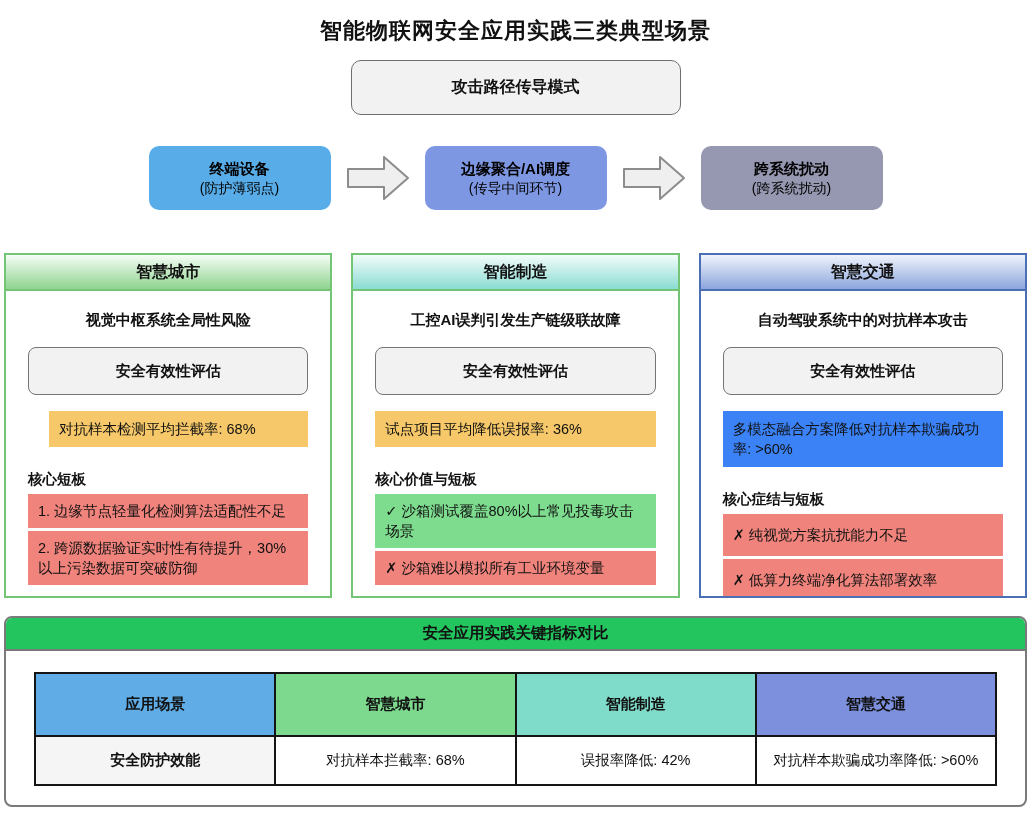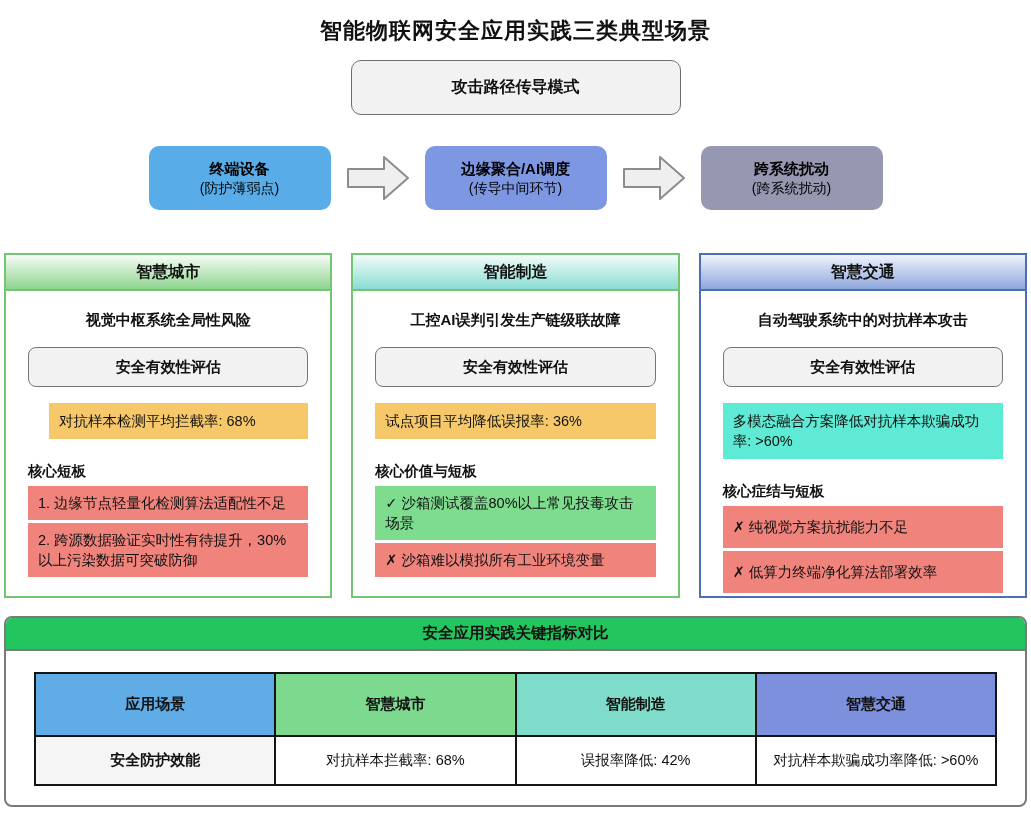--- a/index.html
+++ b/index.html
@@ -49,21 +49,21 @@
     height:36px; display:flex; align-items:center; justify-content:center;
     font-weight:bold; font-size:16px; border-bottom:2px solid;
   }
   .card.green .card-header { background:linear-gradient(#f6fdf6,#8ed48f); border-color:#74c476; }
   .card.teal  .card-header { background:linear-gradient(#f3fcfa,#8adcd2); border-color:#74c476; }
   .card.blue  .card-header { background:linear-gradient(#f0f4fc,#8ca6dd); border-color:#4a6fb5; }
   .risk-title {
     text-align:center; font-weight:bold; font-size:15px; margin:20px 10px 0;
   }
   .assess-box {
-    margin:17px 22px 0; height:40px;
+    margin:17px 22px 0; height:48px;
     background:#f2f2f2; border:1.6px solid #757575; border-radius:8px;
     display:flex; align-items:center; justify-content:center;
     font-weight:bold; font-size:15px;
   }
   .metric-box {
     margin:16px 22px 0; padding:8px 10px;
     font-size:14.5px; line-height:1.38;
   }
   .list-label {
     margin:23px 22px 5px; font-weight:bold; font-size:14.5px;
@@ -142,21 +142,21 @@
     <div class="metric-box" style="background: rgb(246, 200, 105);">试点项目平均降低误报率: 36%</div>
     <div class="list-label">核心价值与短板</div>
     <div class="item" style="background: rgb(125, 220, 142);">✓ 沙箱测试覆盖80%以上常见投毒攻击场景</div>
     <div class="item" style="background: rgb(240, 131, 124);">✗ 沙箱难以模拟所有工业环境变量</div>
   </div>
 
   <div class="card blue">
     <div class="card-header">智慧交通</div>
     <div class="risk-title">自动驾驶系统中的对抗样本攻击</div>
     <div class="assess-box">安全有效性评估</div>
-    <div class="metric-box" style="background: #5eead4;">多模态融合方案降低对抗样本欺骗成功率: &gt;60%</div>
+    <div class="metric-box" style="background: #3b82f6;">多模态融合方案降低对抗样本欺骗成功率: &gt;60%</div>
     <div class="list-label">核心症结与短板</div>
     <div class="item" style="background: rgb(240, 131, 124);">✗ 纯视觉方案抗扰能力不足</div>
     <div class="item" style="background: rgb(240, 131, 124);">✗ 低算力终端净化算法部署效率</div>
   </div>
 
 </div>
 
 <div class="compare">
   <div class="compare-title">安全应用实践关键指标对比</div>
   <div class="compare-body">

